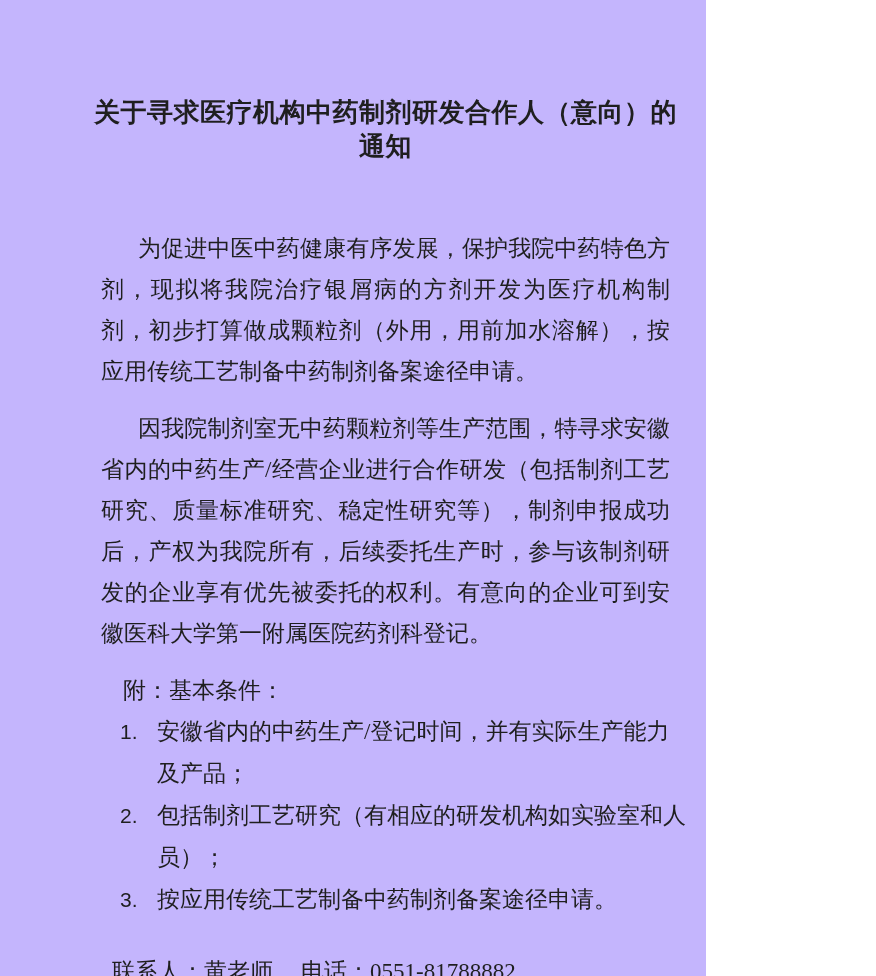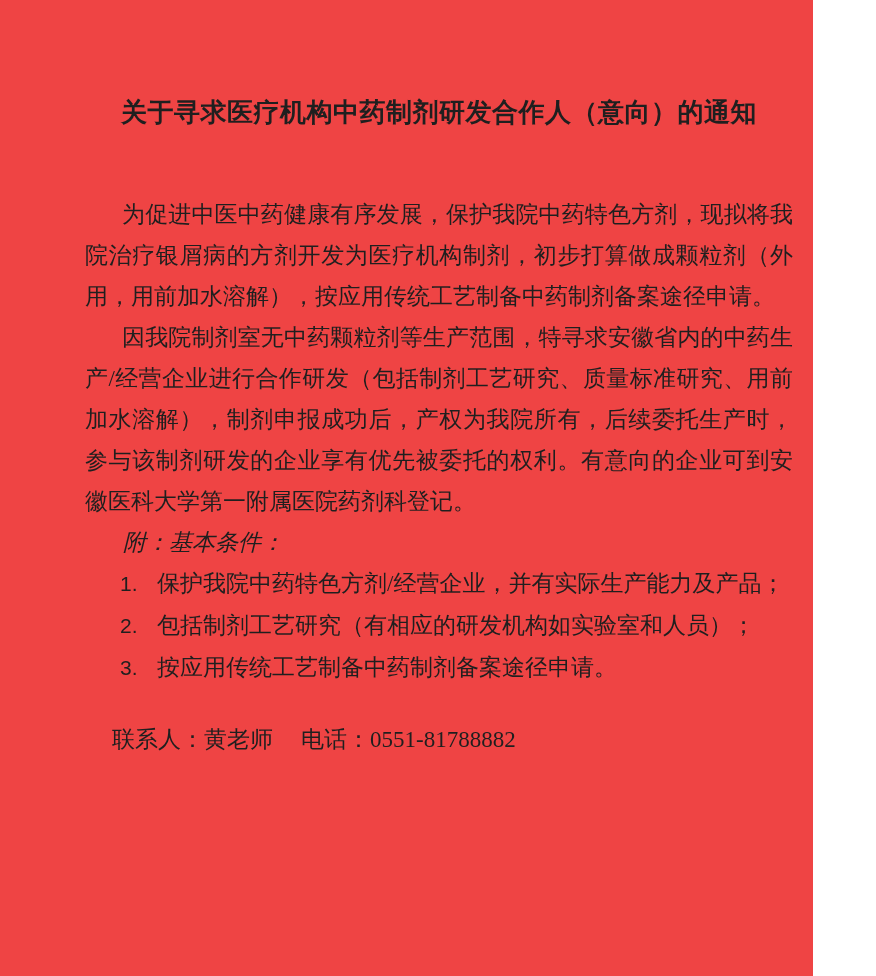--- a/index.html
+++ b/index.html
@@ -6,47 +6,46 @@
   html, body {
     width: 876px;
     background: #ffffff;
   }
   body {
     font-family: "Liberation Serif", "DejaVu Serif", serif;
     color: #1f1f1f;
   }
   .page {
     position: relative;
-    width: 813px;
+    width: 706px;
     height: 976px;
-    background: #ef4444;
+    background: #c4b5fd;
     padding: 96px 20px 40px 85px;
     overflow: hidden;
   }
   .doc-title {
     text-align: center;
     font-size: 26px;
     font-weight: 700;
     letter-spacing: 0.5px;
     line-height: 34px;
     margin-bottom: 64px;
   }
   .doc-body {
     font-size: 23px;
     line-height: 41px;
     text-align: justify;
   }
   p.para {
     text-indent: 37px;
-    margin: 0;
+    margin: 16px;
   }
   .attach-heading {
     padding-left: 38px;
     line-height: 41px;
-    font-style: italic;
   }
   .conditions {
     margin-left: 35px;
   }
   .condition-row {
     display: flex;
     line-height: 42px;
   }
   .condition-num {
     flex: 0 0 37px;
@@ -77,28 +76,28 @@
 <body>
 
 <div class="page">
 
   <div class="doc-title">关于寻求医疗机构中药制剂研发合作人（意向）的通知</div>
 
   <div class="doc-body">
 
     <p class="para">为促进中医中药健康有序发展，保护我院中药特色方剂，现拟将我院治疗银屑病的方剂开发为医疗机构制剂，初步打算做成颗粒剂（外用，用前加水溶解），按应用传统工艺制备中药制剂备案途径申请。</p>
 
-    <p class="para">因我院制剂室无中药颗粒剂等生产范围，特寻求安徽省内的中药生产/经营企业进行合作研发（包括制剂工艺研究、质量标准研究、用前加水溶解），制剂申报成功后，产权为我院所有，后续委托生产时，参与该制剂研发的企业享有优先被委托的权利。有意向的企业可到安徽医科大学第一附属医院药剂科登记。</p>
+    <p class="para">因我院制剂室无中药颗粒剂等生产范围，特寻求安徽省内的中药生产/经营企业进行合作研发（包括制剂工艺研究、质量标准研究、稳定性研究等），制剂申报成功后，产权为我院所有，后续委托生产时，参与该制剂研发的企业享有优先被委托的权利。有意向的企业可到安徽医科大学第一附属医院药剂科登记。</p>
 
     <div class="attach-heading">附：基本条件：</div>
 
     <div class="conditions">
       <div class="condition-row">
         <span class="condition-num">1.</span>
-        <span class="condition-text">保护我院中药特色方剂/经营企业，并有实际生产能力及产品；</span>
+        <span class="condition-text">安徽省内的中药生产/登记时间，并有实际生产能力及产品；</span>
       </div>
       <div class="condition-row">
         <span class="condition-num">2.</span>
         <span class="condition-text">包括制剂工艺研究（有相应的研发机构如实验室和人员）；</span>
       </div>
       <div class="condition-row">
         <span class="condition-num">3.</span>
         <span class="condition-text">按应用传统工艺制备中药制剂备案途径申请。</span>
       </div>
     </div>

